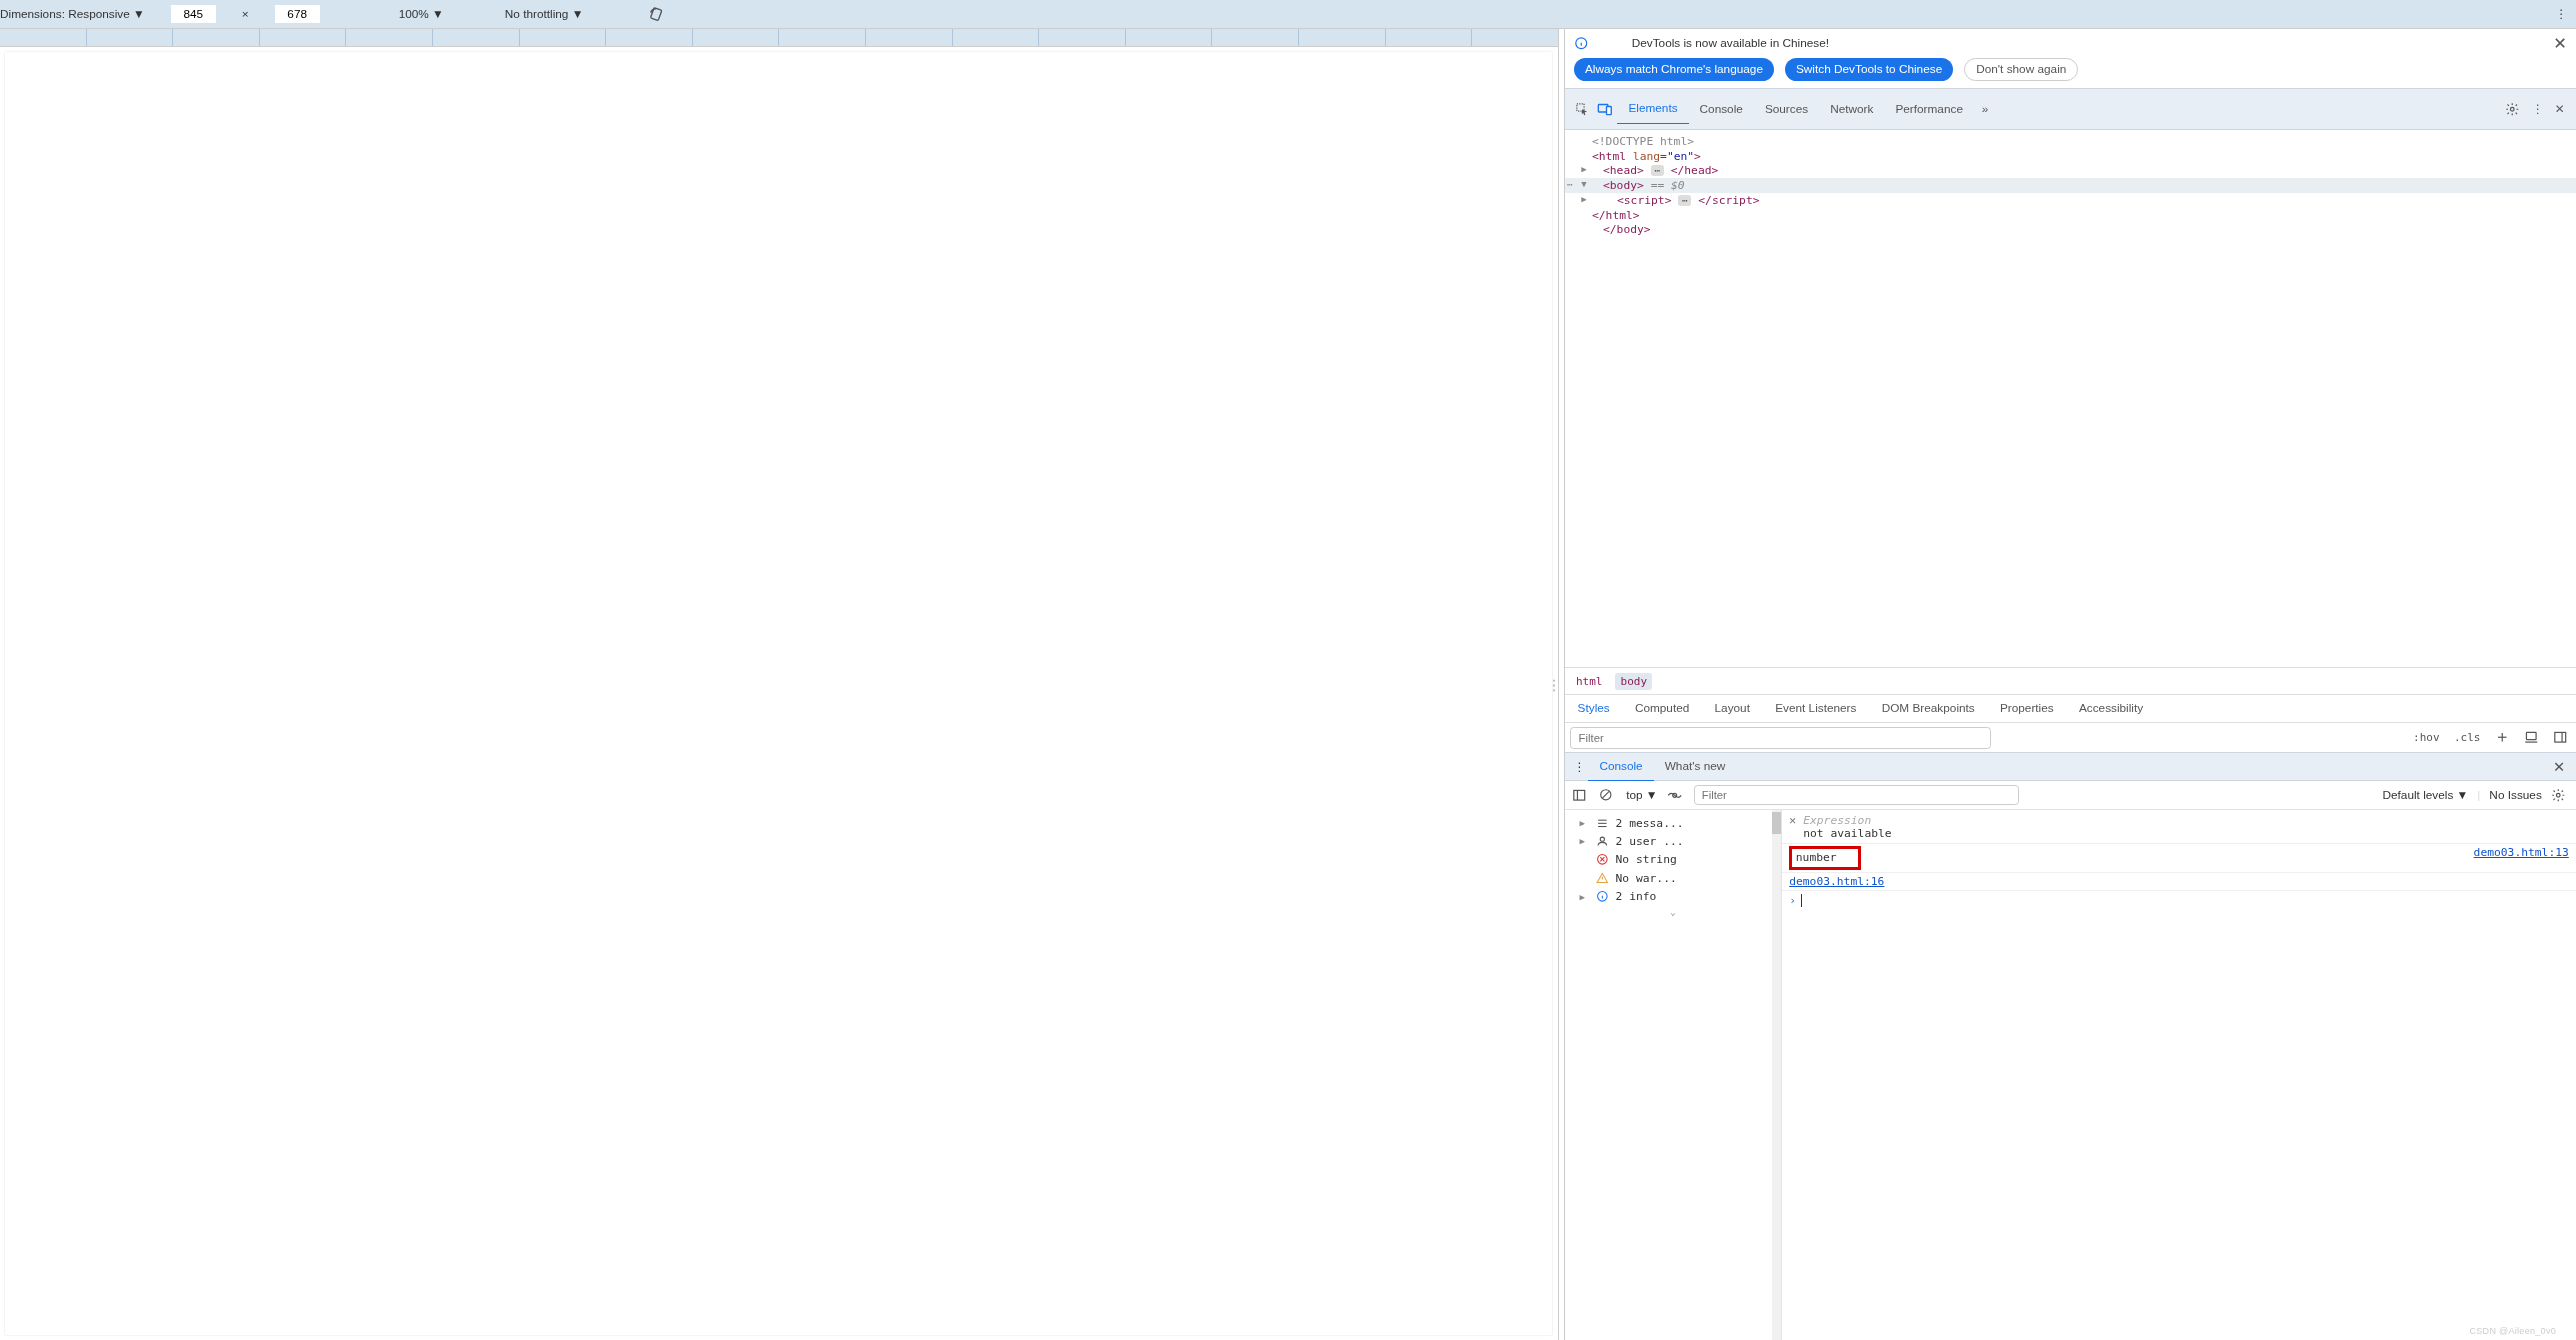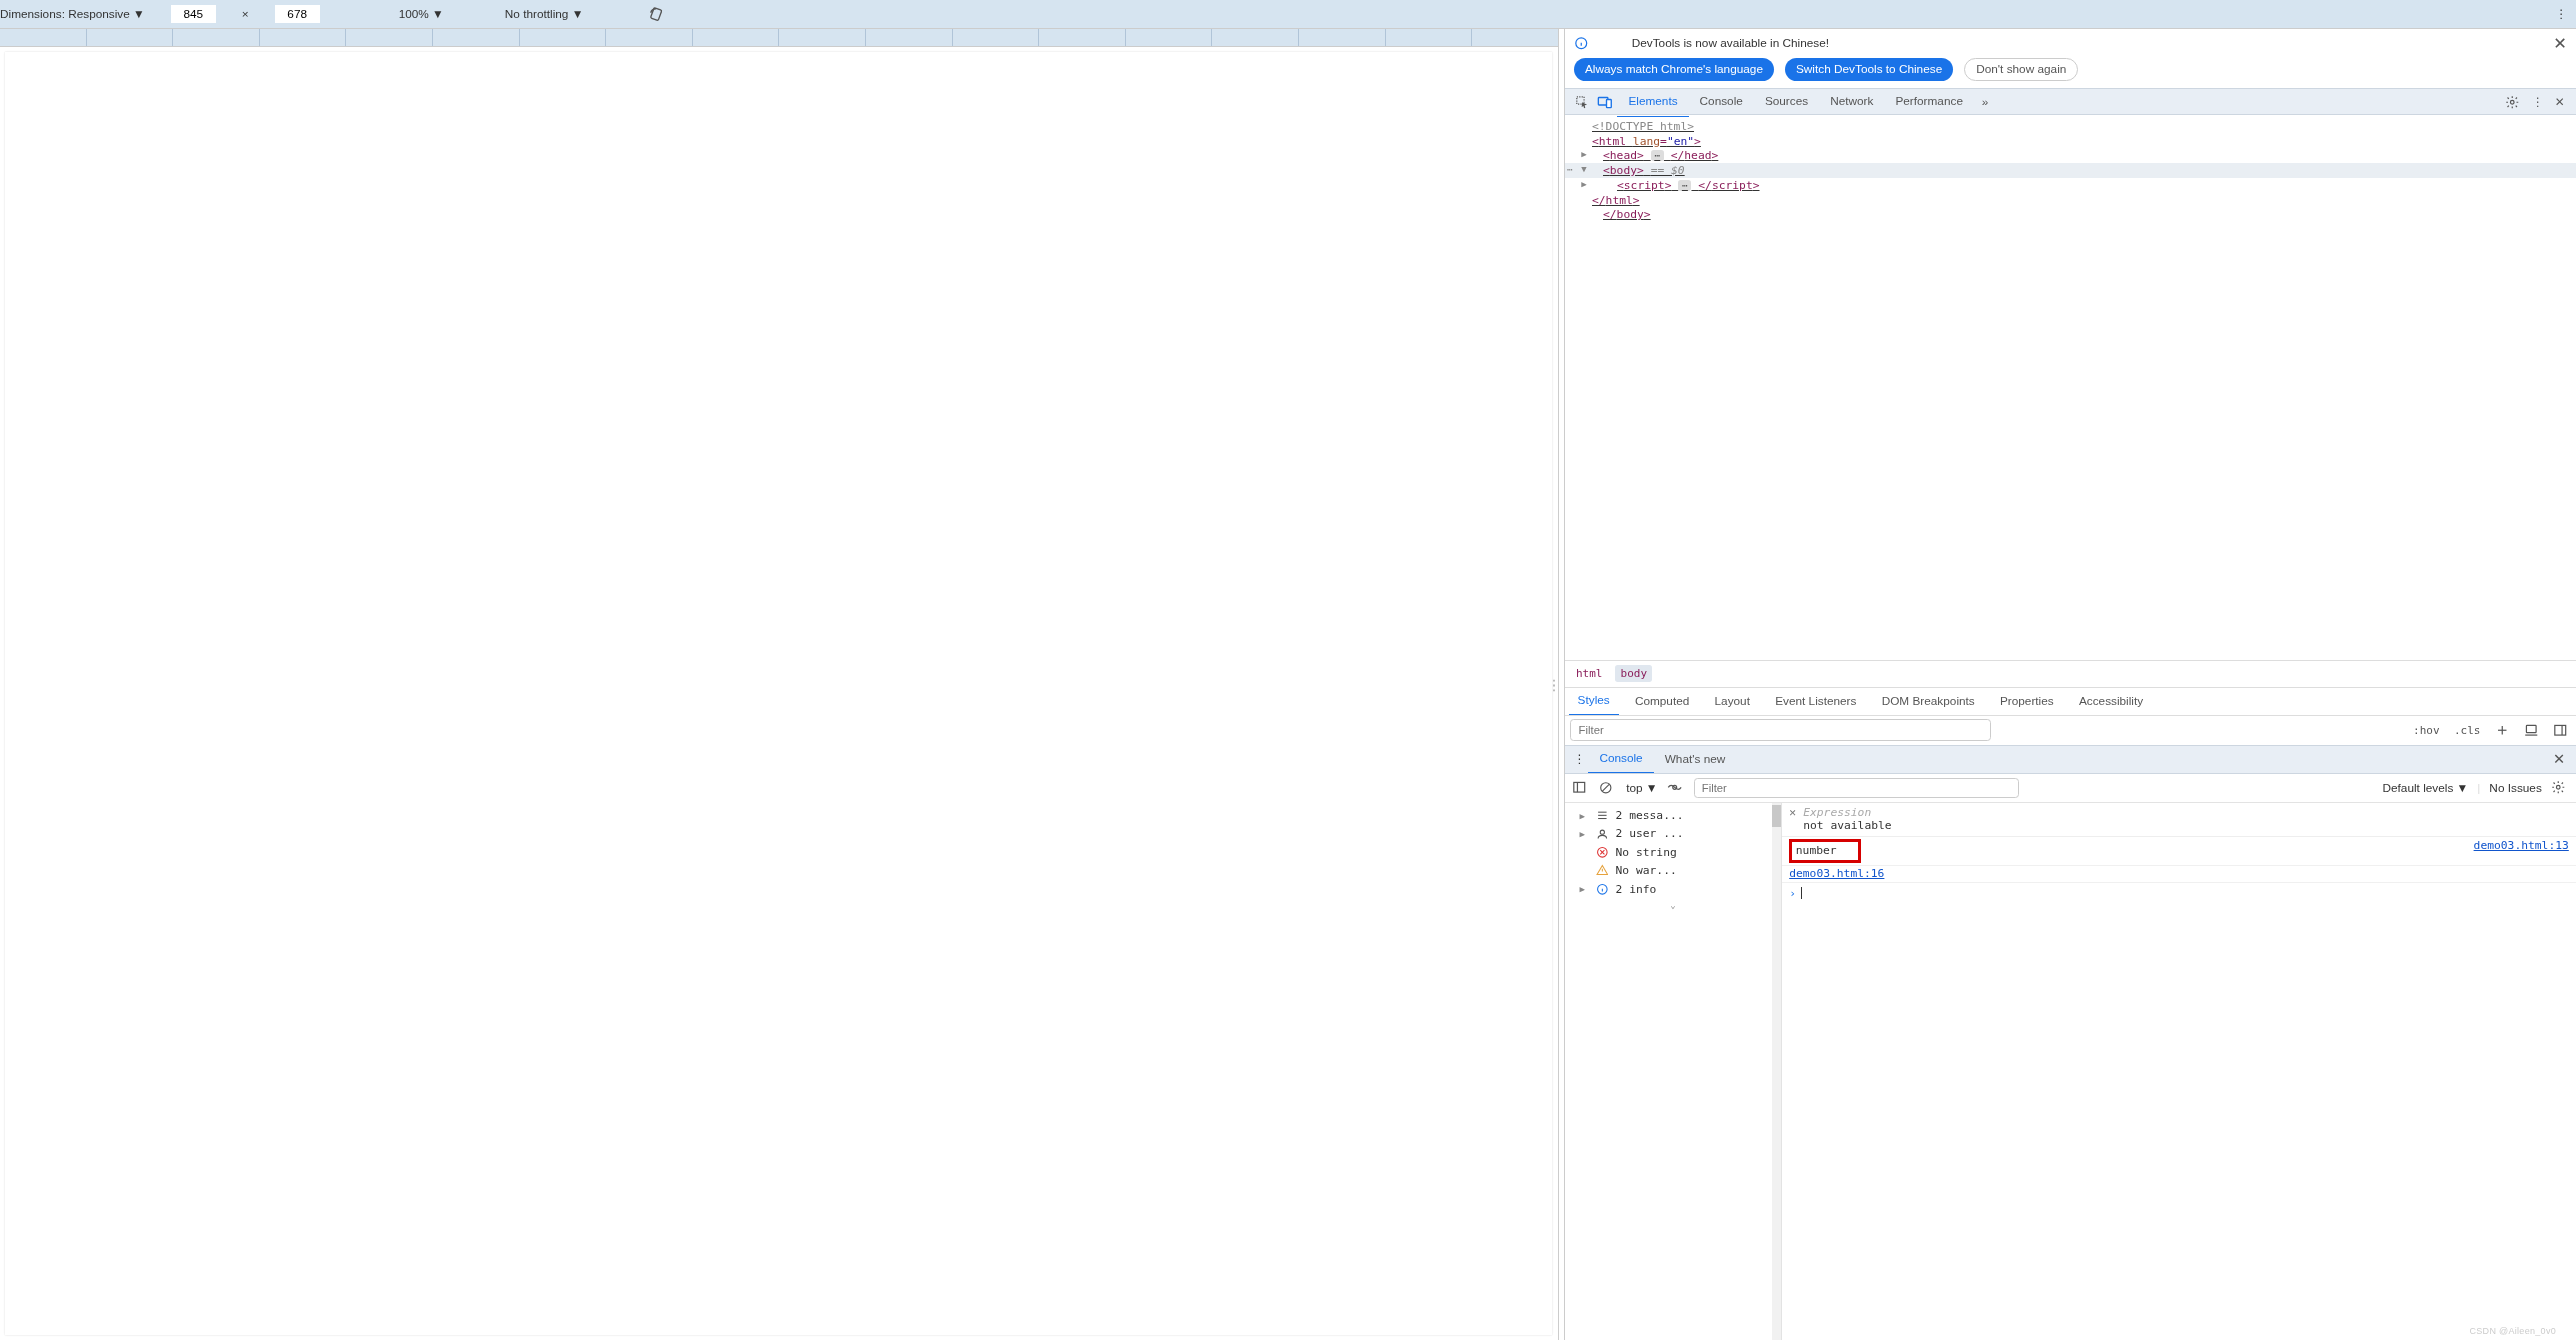--- a/index.html
+++ b/index.html
@@ -100,21 +100,21 @@
   border: none;
 }
 .pill-primary { background: #1a73e8; color: #fff; }
 .pill-outline { background: #fff; color: #555; border: 0.9px solid #ccc; }
 .dt-tabbar {
   display: flex;
   align-items: center;
   background: #e8eef5;
   border-top: 0.9px solid #cdd6e0;
   border-bottom: 0.9px solid #cdd6e0;
-  height: 27px;
+  height: 42px;
   padding: 0 5.4px;
 }
 .dt-tabbar .tabicon { width: 23.5px; display:flex; justify-content:center; cursor:pointer; color:#555; }
 .dt-tabbar .tabicon.active { color:#1a73e8; }
 .dt-tab {
   padding: 0 11px;
   line-height: 29px;
   cursor: pointer;
   color: #555;
 }
@@ -125,21 +125,20 @@
 .dt-tabbar .spacer { flex:1; }
 .dt-tabbar .right-icon { width:22px; text-align:center; cursor:pointer; color:#555; }
 .elements-panel {
   flex: 1;
   overflow: auto;
   font-family: Menlo, Consolas, monospace;
   font-size: 11.3px;
   padding: 3.6px 0;
   color: #333;
   min-height: 0;
-  text-decoration: underline;
 }
 .el-line { padding: 0.9px 5.4px 0.9px 27px; position:relative; white-space: nowrap;}
 .el-line .tri { position:absolute; left:16.3px; color:#888; font-size:9px; }
 .el-line .dots3 { position:absolute; left:1.8px; color:#888; font-size:10px; }
 .el-line .ellips { background:#ddd; border-radius:2.7px; padding:0 3.6px; color:#555; font-size:10px; }
 .el-line.selected { background: #e9eef3; }
 .tag-bracket { color: #8a1e5a; }
 .tag-name { color: #8a1e5a; }
 .attr-name { color: #a0522d; }
 .attr-value { color: #1a1aa6; }

